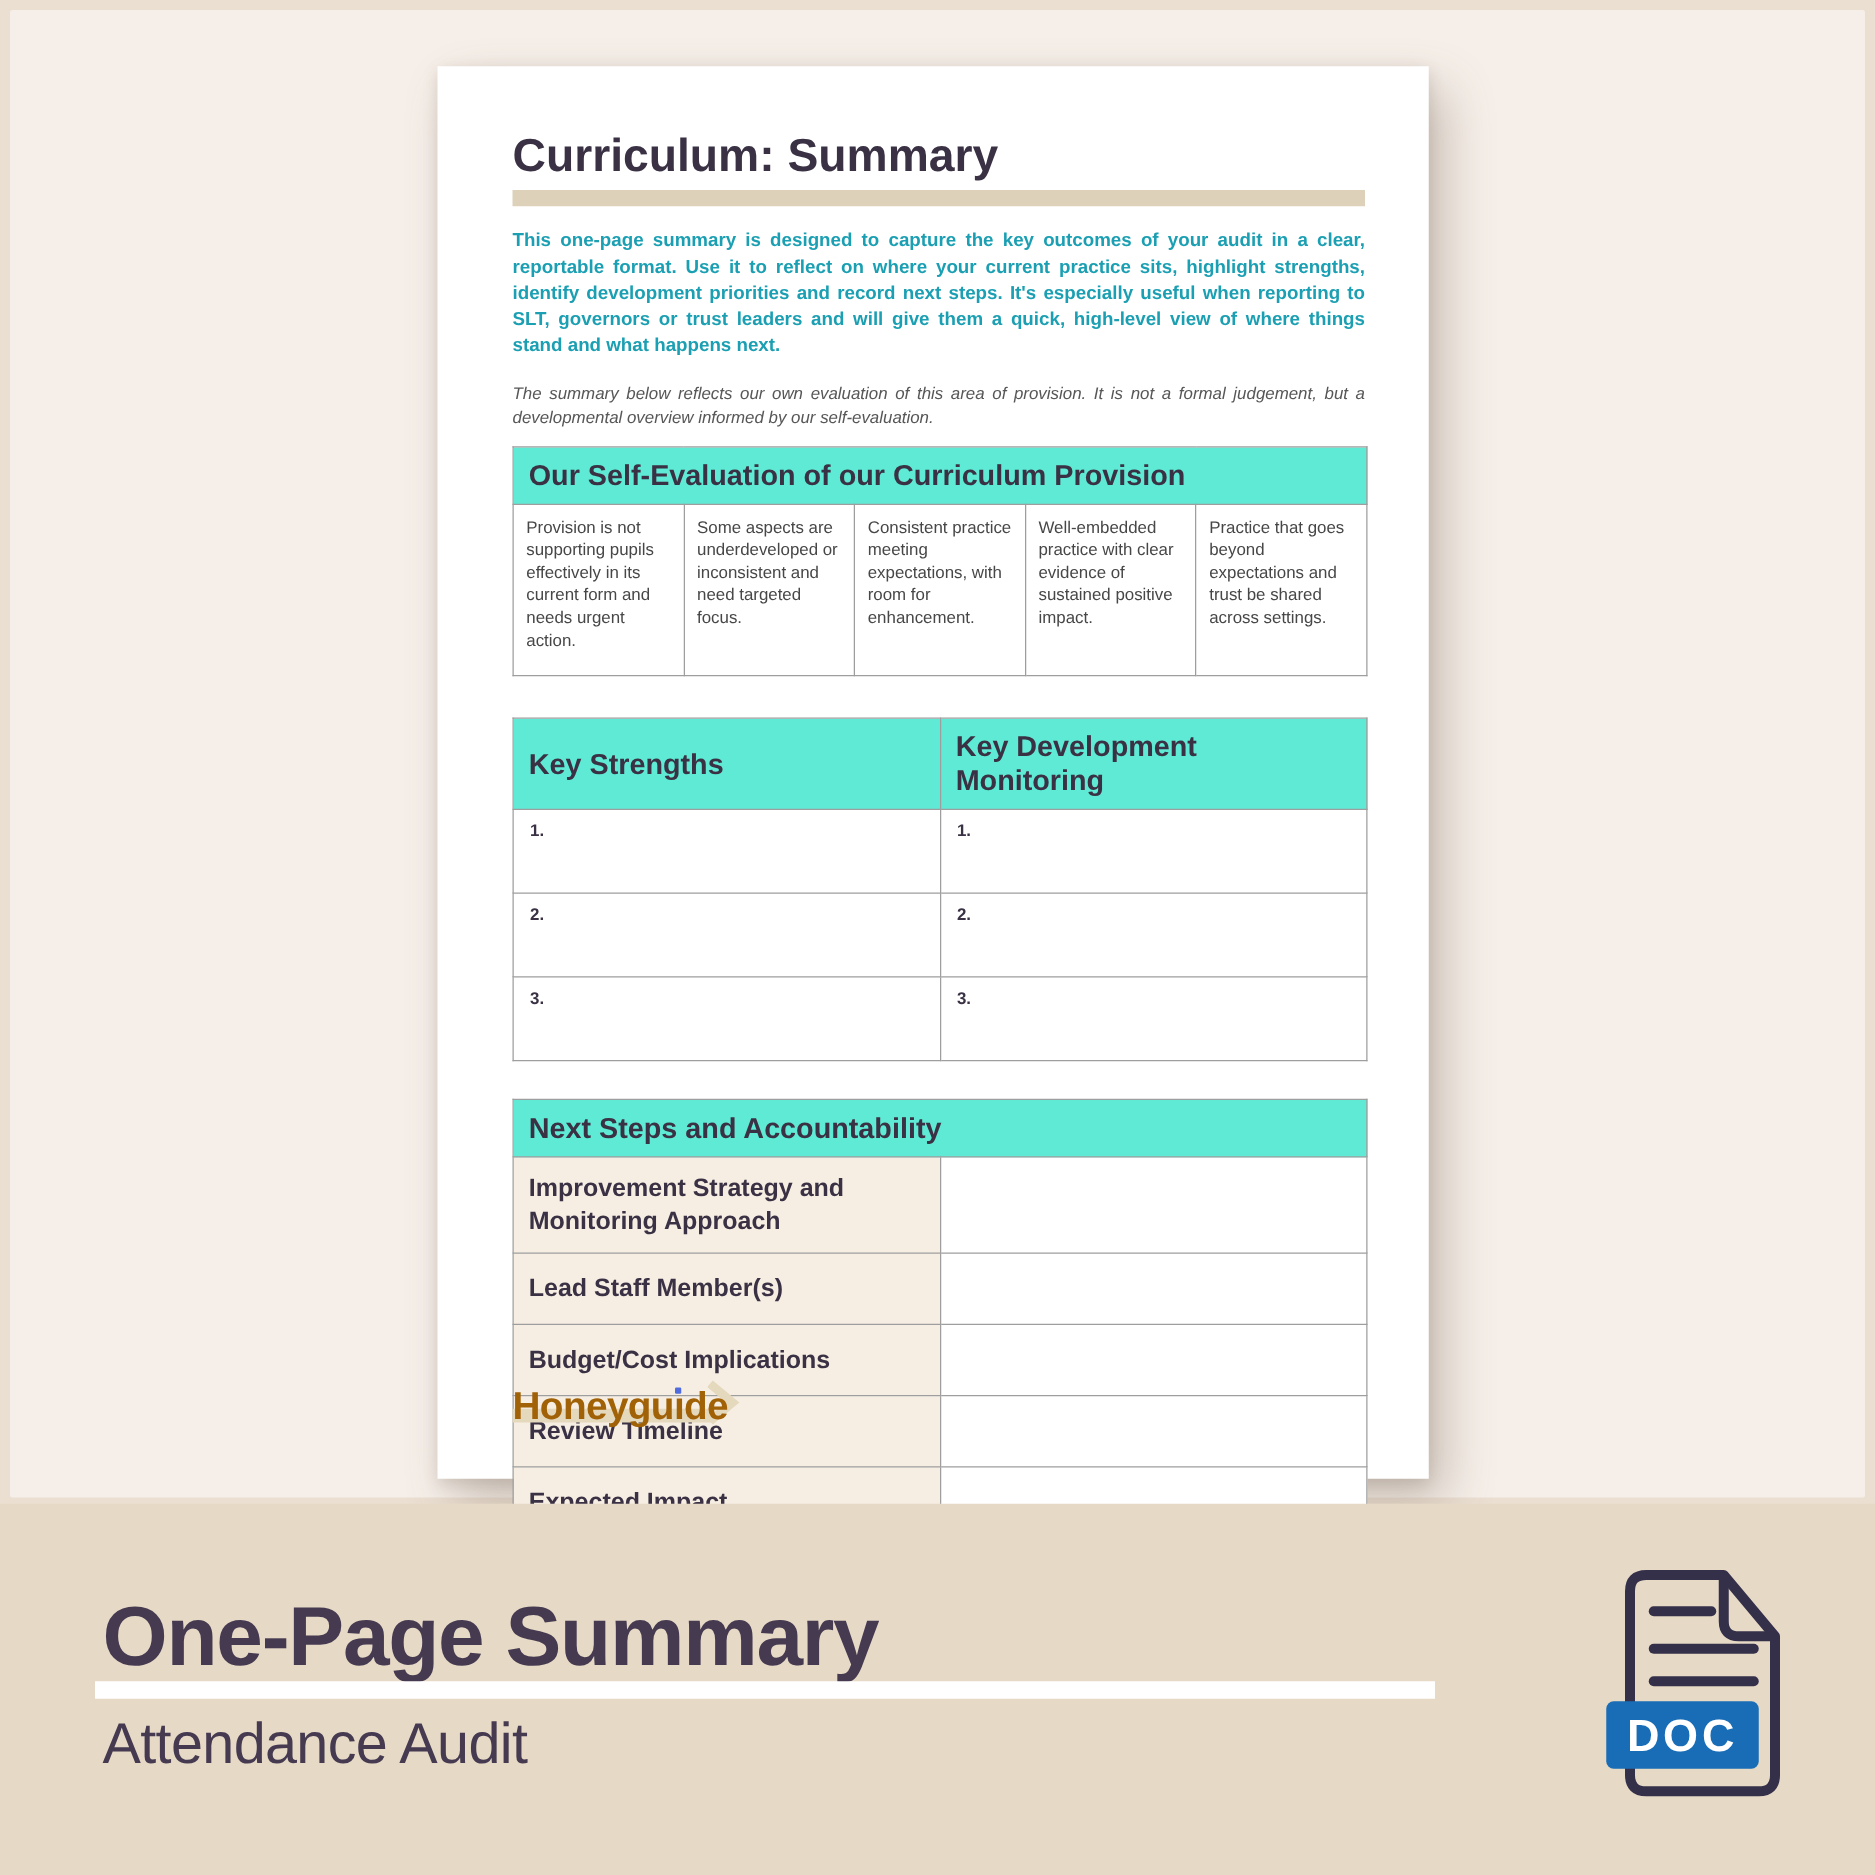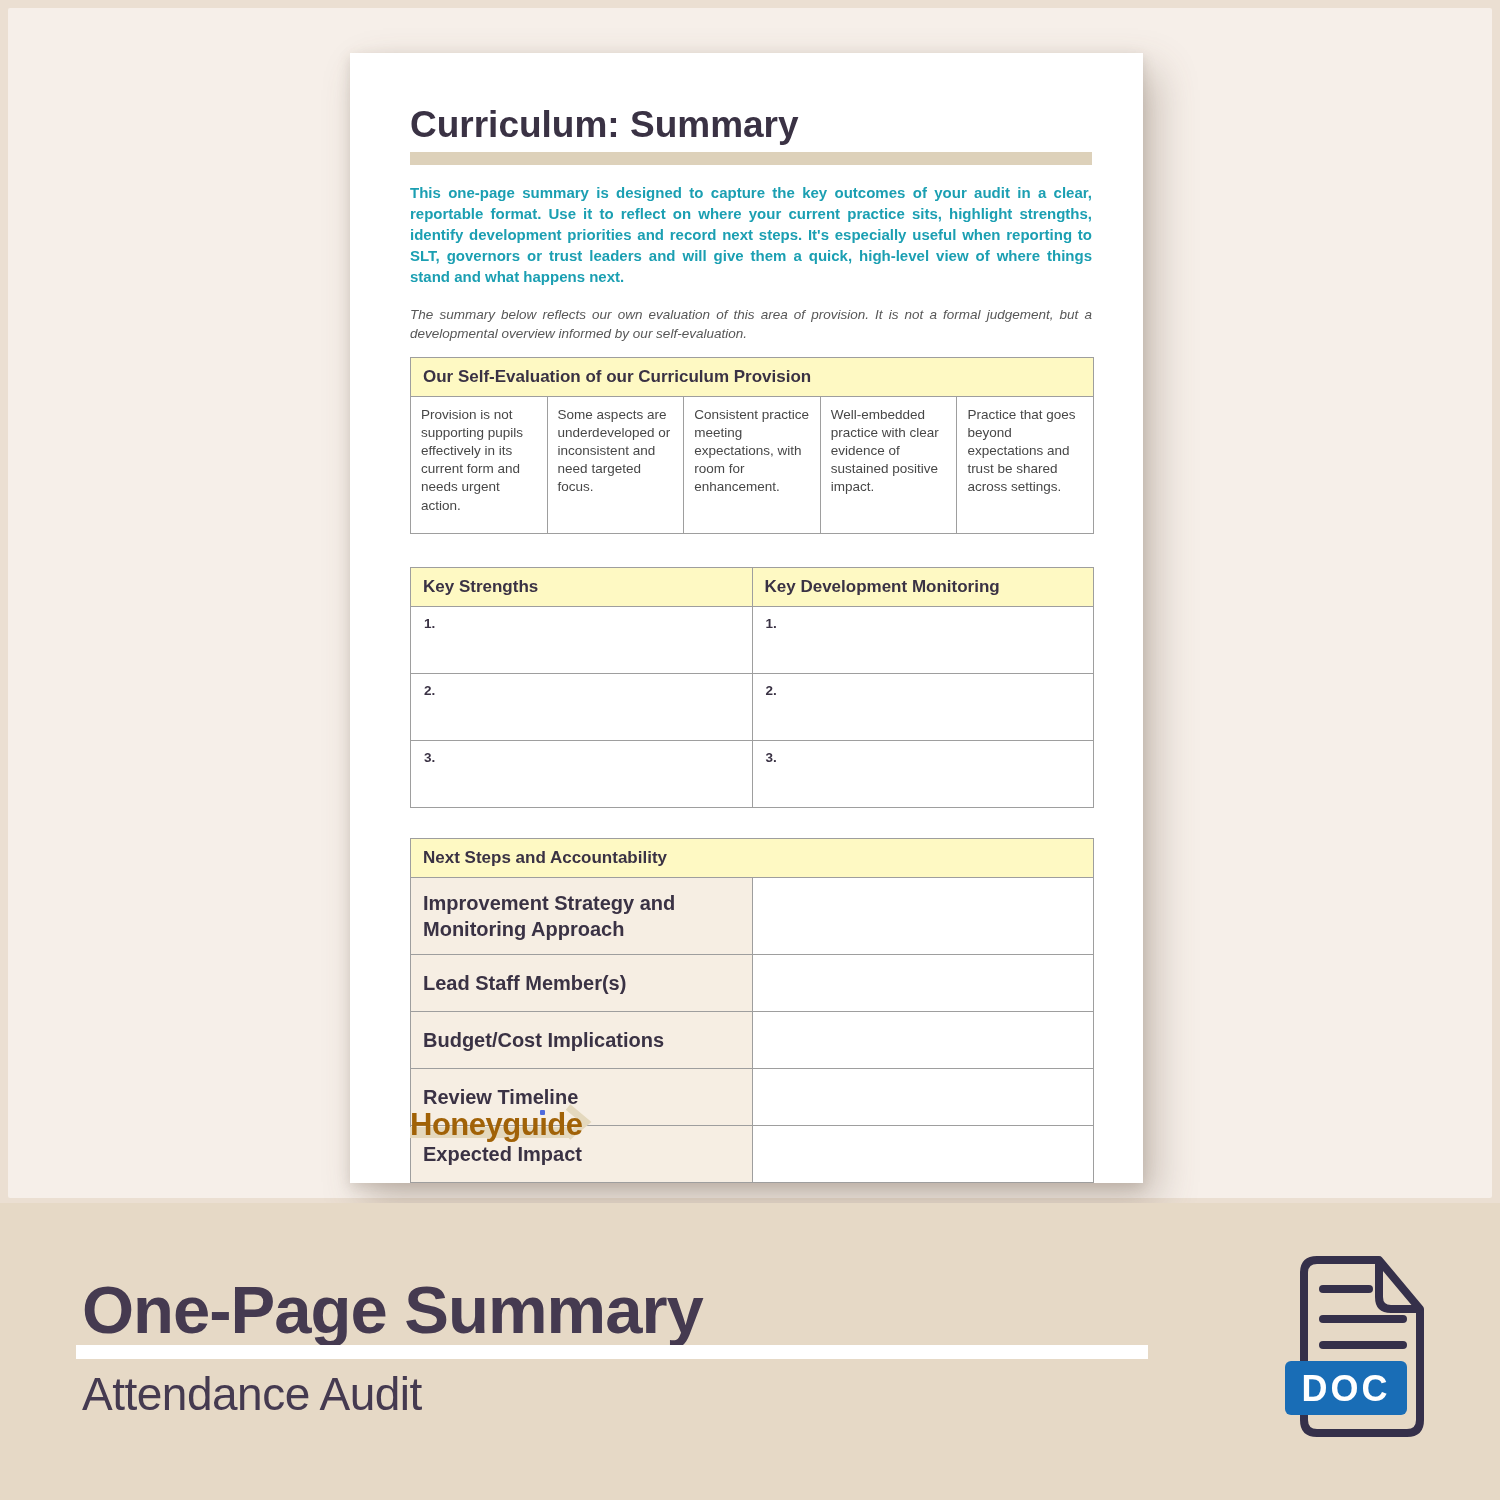--- a/index.html
+++ b/index.html
@@ -16,21 +16,21 @@
   .page-inner{padding:53px 51px 0 60px;}
   .doc-title{font-size:37px;font-weight:bold;color:#3a3244;letter-spacing:0;line-height:1.05;margin:0;}
   .title-bar{height:13px;background:#ddd1ba;margin-top:7px;}
   .intro{margin-top:17px;font-size:15px;font-weight:bold;color:#1b9fb2;line-height:1.4;
          text-align:justify;}
   .disclaimer{margin-top:19px;font-size:13.5px;font-style:italic;color:#575757;line-height:1.4;
               text-align:justify;}
 
   table{border-collapse:collapse;width:684px;table-layout:fixed;}
   td,th{border:1px solid #9e9e9e;vertical-align:top;text-align:left;}
-  .tbl-head{background:#fef9c3;font-size:17px;font-weight:bold;color:#3a3244;
+  .tbl-head{background:#5eead4;font-size:23px;font-weight:bold;color:#3a3244;
             padding:9px 12px;vertical-align:middle;}
   .eval-table{margin-top:12px;}
   .eval-table td.level{font-size:13.5px;color:#474747;padding:9px 10px;line-height:1.34;height:118px;}
   .sp-table{margin-top:33px;}
   .sp-table td.num{font-size:13.5px;font-weight:bold;color:#3a3244;padding:9px 13px;height:48px;}
   .ns-table{margin-top:30px;}
   .ns-table td.lbl{background:#f6eee3;font-size:20px;font-weight:bold;color:#3a3244;
                    padding:9px 12px;width:208px;line-height:1.3;vertical-align:middle;}
   .ns-table td.val{background:#ffffff;}
   .ns-table tr.tall td{height:58px;}

